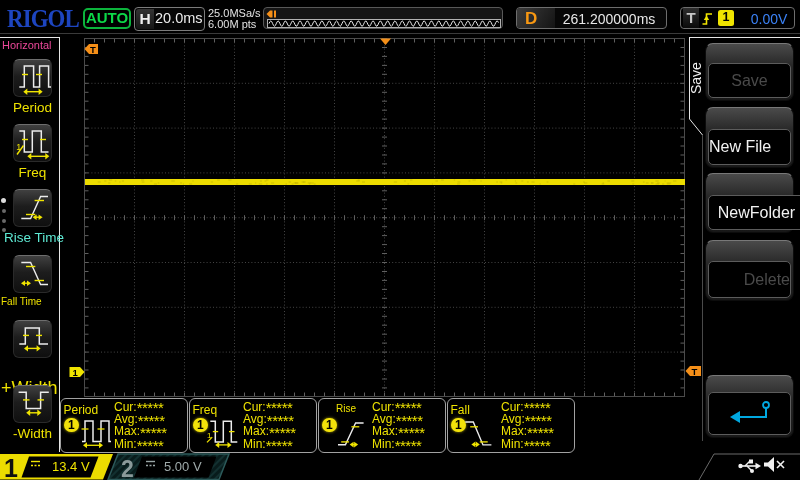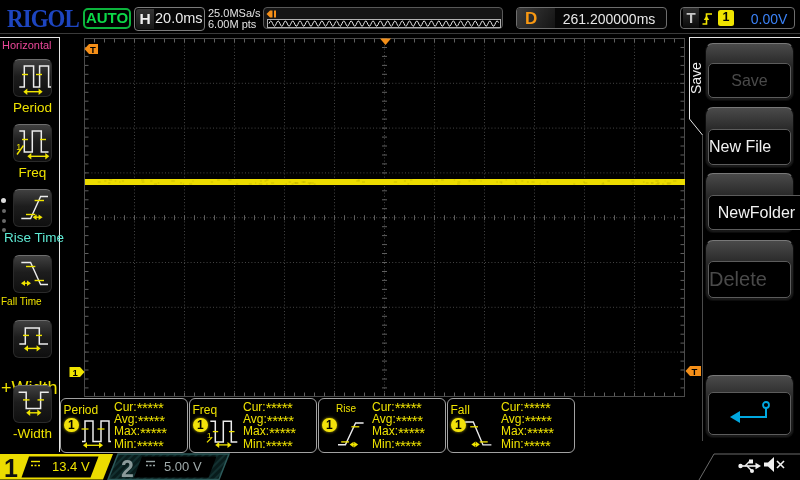--- a/index.html
+++ b/index.html
@@ -597,21 +597,21 @@
 <div class="abs" style="left:705px;top:42.5px;width:89px;height:58px;border-radius:8px;background:linear-gradient(#4a4a4a,#262626 40%,#181818);border:1px solid #0c0c0c;border-top-color:#787878">
     <div class="abs" style="left:2px;top:19px;width:83px;height:35px;border-radius:5px;background:#000;border:1px solid #5c5c5c;text-align:center;line-height:33px;font-size:16px;color:#4a4a4a;white-space:nowrap;overflow:hidden">Save</div>
   </div>
 <div class="abs" style="left:705px;top:106.6px;width:89px;height:61px;border-radius:8px;background:linear-gradient(#4a4a4a,#262626 40%,#181818);border:1px solid #0c0c0c;border-top-color:#787878">
     <div class="abs" style="left:2px;top:21px;width:83px;height:36px;border-radius:5px;background:#000;border:1px solid #5c5c5c;text-align:left;line-height:34px;font-size:16px;color:#f2f2f2;white-space:nowrap;overflow:hidden">New File</div>
   </div>
 <div class="abs" style="left:705px;top:172.7px;width:89px;height:60.5px;border-radius:8px;background:linear-gradient(#4a4a4a,#262626 40%,#181818);border:1px solid #0c0c0c;border-top-color:#787878">
     <div class="abs" style="left:2px;top:21px;width:97px;height:35.5px;border-radius:5px;background:#000;border:1px solid #5c5c5c;text-align:center;line-height:33.5px;font-size:16px;color:#f2f2f2;white-space:nowrap;overflow:hidden">NewFolder</div>
   </div>
 <div class="abs" style="left:705px;top:239.5px;width:89px;height:61px;border-radius:8px;background:linear-gradient(#4a4a4a,#262626 40%,#181818);border:1px solid #0c0c0c;border-top-color:#787878">
-    <div class="abs" style="left:2px;top:20px;width:83px;height:37px;border-radius:5px;background:#000;border:1px solid #5c5c5c;text-align:left;line-height:35px;font-size:20px;color:#4a4a4a;white-space:nowrap;overflow:hidden">Delete</div>
+    <div class="abs" style="left:2px;top:20px;width:83px;height:37px;border-radius:5px;background:#000;border:1px solid #5c5c5c;text-align:right;line-height:35px;font-size:16px;color:#4a4a4a;white-space:nowrap;overflow:hidden">Delete</div>
   </div>
 <div class="abs" style="left:705px;top:374.5px;width:89px;height:63px;border-radius:8px;background:linear-gradient(#4a4a4a,#262626 40%,#181818);border:1px solid #0c0c0c;border-top-color:#787878">
     <div class="abs" style="left:2px;top:16px;width:83px;height:43px;border-radius:5px;background:#000;border:1px solid #5c5c5c;text-align:center;line-height:41px;font-size:16px;color:#00a8e0;white-space:nowrap;overflow:hidden"><svg width="50" height="28" style="vertical-align:middle">
         <circle cx="41" cy="5" r="3" fill="none" stroke="#00a8e0" stroke-width="1.8"></circle>
         <polyline points="41,8 41,17 14,17" fill="none" stroke="#00a8e0" stroke-width="2"></polyline>
         <polygon points="5,17 15,11 15,23" fill="#00a8e0"></polygon>
       </svg></div>
   </div>
 
 <svg class="abs" style="left:0;top:452px" width="800" height="28">

